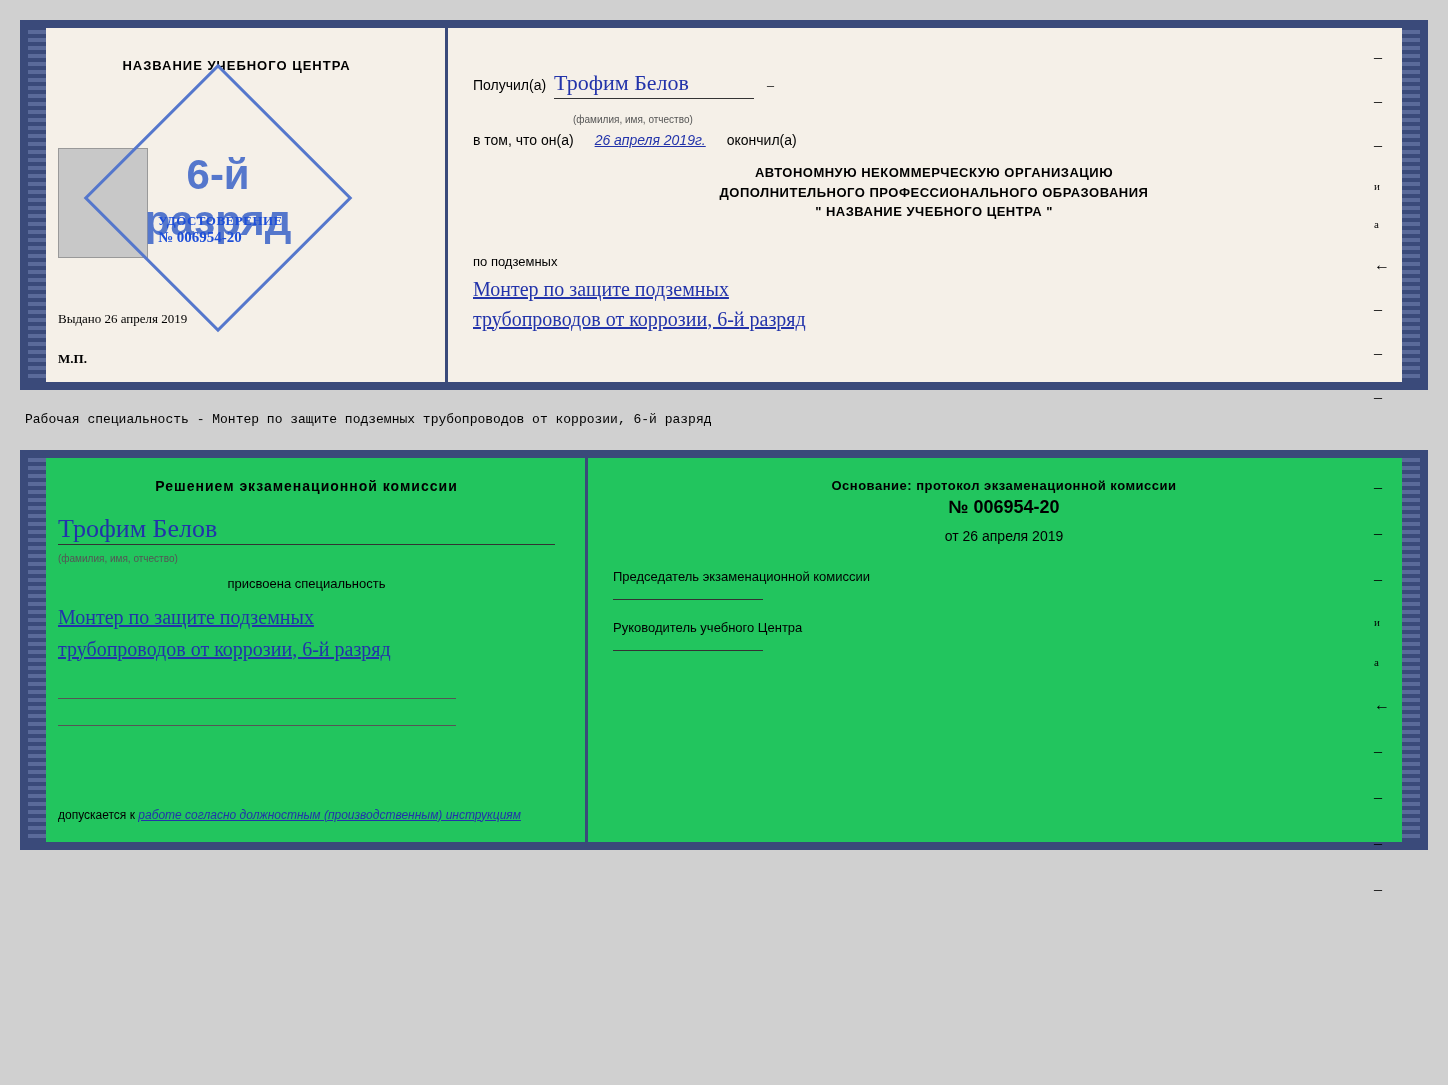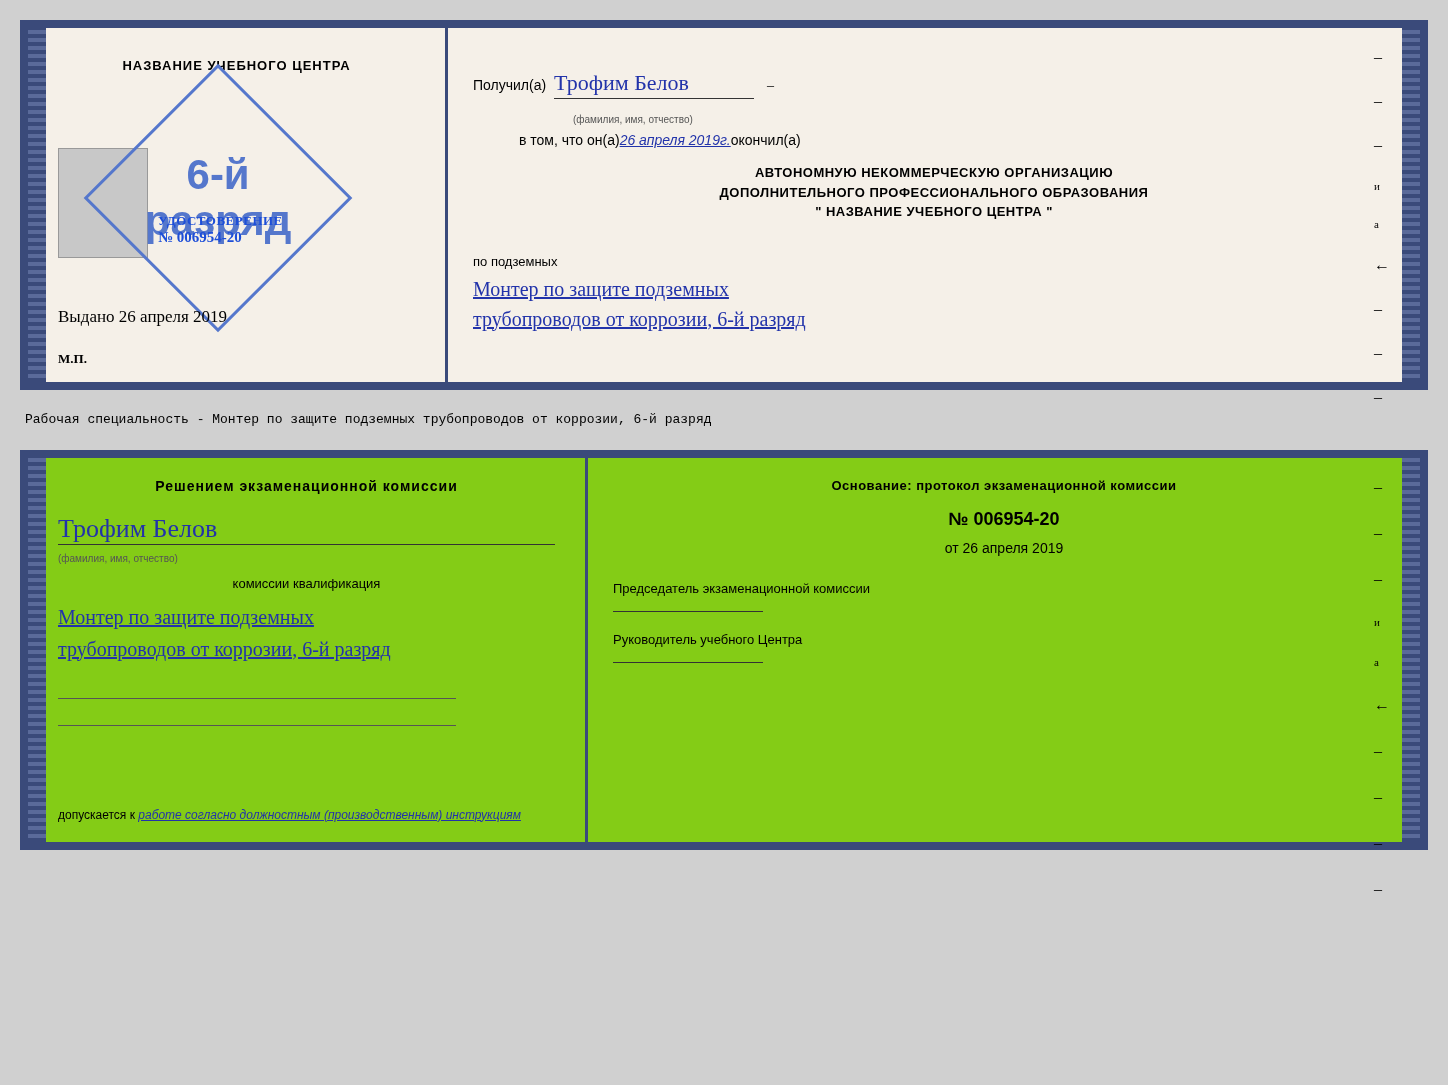--- a/index.html
+++ b/index.html
@@ -138,21 +138,21 @@
 
     .udostoverenie-block .cert-number {
       font-size: 15px;
       font-weight: bold;
     }
 
     .vydano-block {
       position: absolute;
       bottom: 55px;
       left: 30px;
-      font-size: 17px;
+      font-size: 13px;
     }
 
     .mp-block {
       position: absolute;
       bottom: 15px;
       left: 30px;
       font-size: 13px;
       font-weight: bold;
     }
 
@@ -186,25 +186,24 @@
     }
 
     .dash-line {
       margin-left: 5px;
       font-size: 14px;
     }
 
     .date-line {
       display: flex;
       align-items: baseline;
-      gap: 0;
+      gap: 21px;
       margin-bottom: 15px;
       font-size: 14px;
       font-family: Arial, sans-serif;
-      margin-left: 46px;
     }
 
     .handwritten-date {
       font-style: italic;
       color: #2233aa;
       text-decoration: underline;
       font-size: 14px;
     }
 
     .org-block {
@@ -236,21 +235,21 @@
     .middle-text {
       padding: 8px 5px;
       font-size: 13px;
       font-family: Liberation Mono, monospace;
       line-height: 1.5;
     }
 
     
     .doc-bottom {
       display: flex;
-      background: #84cc16;
+      background: #22c55e;
       border: 8px solid #3a4a7a;
       position: relative;
       min-height: 400px;
     }
 
     .doc-bottom .left-panel {
       width: 560px;
       border-right: 3px solid #3a4a7a;
       padding: 20px 30px;
       position: relative;
@@ -309,21 +308,21 @@
       font-style: italic;
       color: #2233aa;
       text-decoration: underline;
     }
 
     .osnovaniye-title {
       font-size: 13px;
       font-family: Arial, sans-serif;
       font-weight: bold;
       letter-spacing: 0.5px;
-      margin-bottom: 16px;
+      margin-bottom: 4px;
       text-align: center;
     }
 
     .protocol-number {
       font-size: 18px;
       font-family: Arial, sans-serif;
       font-weight: bold;
       text-align: center;
       margin-bottom: 10px;
     }
@@ -447,21 +446,21 @@
     <div class="side-strip-left"></div>
 
     <div class="left-panel">
       <div class="komissia-title">Решением экзаменационной комиссии</div>
 
       <span class="handwritten-name-large">Трофим Белов</span>
       <div style="margin-bottom:10px;">
         <span class="small-label">(фамилия, имя, отчество)</span>
       </div>
 
-      <div class="presvoena-label">комиссии квалификация</div>
+      <div class="presvoena-label">присвоена специальность</div>
 
       <div>
         <span class="handwritten-profession-large">Монтер по защите подземных</span>
         <span class="handwritten-profession-large">трубопроводов от коррозии, 6-й разряд</span>
       </div>
 
       <div style="margin-top:15px;">
         <span class="underline-blank" style="width:80%;">&nbsp;</span>
         <span class="underline-blank" style="width:80%;">&nbsp;</span>
       </div>

